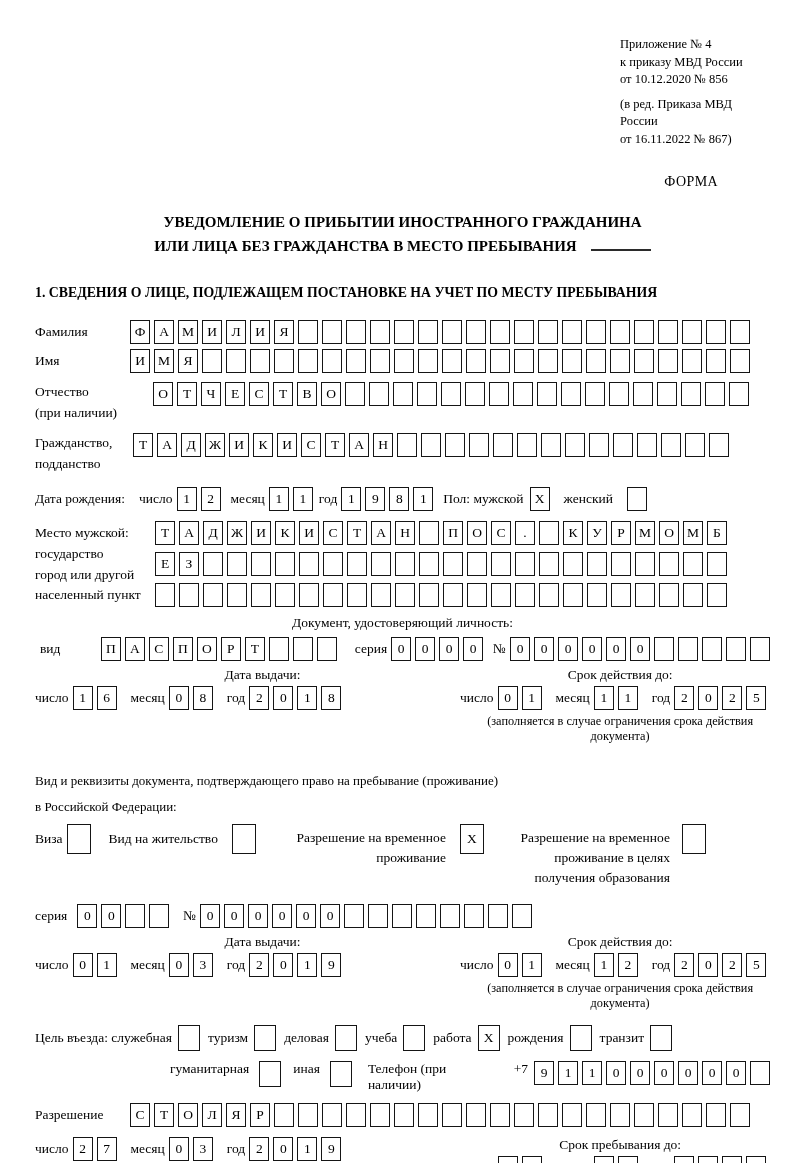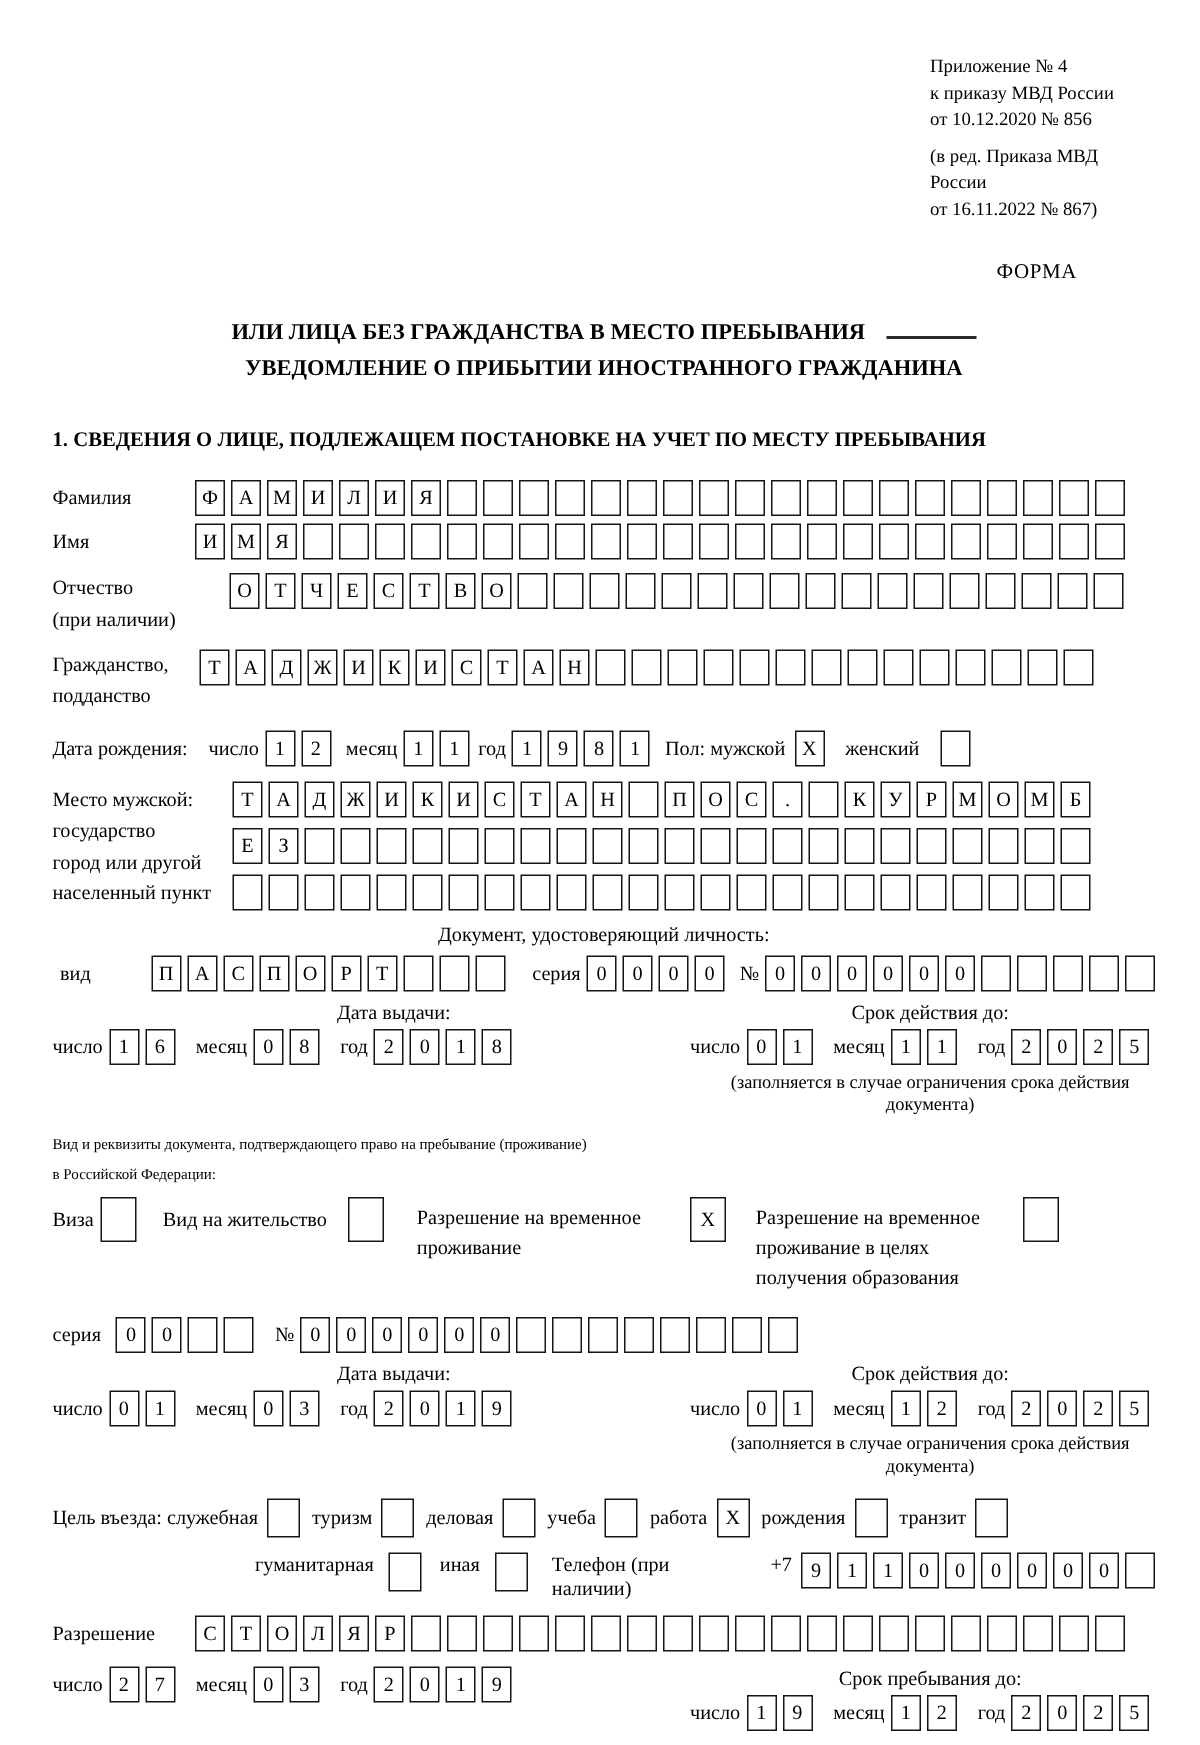--- a/index.html
+++ b/index.html
@@ -38,24 +38,24 @@
   
   .dp{display:flex;margin-top:6px;font-size:13.5px}
   .dp-l{flex:0 0 425px}
   .dp-r{flex:1}
   .dp-h{text-align:center;margin-bottom:3px}
   .dp-l .dp-h{padding-left:30px}
   .dline{display:flex;align-items:center}
   .dline .cells{margin-right:14px}
   .note-r{text-align:center;font-size:12.3px;margin-top:4px}
 
-  .para{font-size:10px;line-height:2.0;margin-top:10px}
+  .para{font-size:13px;line-height:2.0;margin-top:24px}
 
   .opt{display:flex;align-items:flex-start}
-  .optlab{text-align:left;line-height:1.5}
+  .optlab{text-align:right;line-height:1.5}
   .permit-row{display:flex;align-items:flex-start;font-size:13.5px;margin-top:4px}
 
   .purpose-row{display:flex;align-items:center;font-size:13.5px;margin-top:14px}
   .purpose-row .cb{margin:0 8px 0 6px}
   .purpose2{display:flex;font-size:13.5px;margin-top:10px;padding-left:135px}
 </style>
 </head>
 <body>
 
 <div class="page">
@@ -63,22 +63,22 @@
   <div class="apx">
     <div>Приложение № 4</div>
     <div>к приказу МВД России</div>
     <div>от 10.12.2020 № 856</div>
     <div class="grp2">(в ред. Приказа МВД России</div>
     <div>от 16.11.2022 № 867)</div>
   </div>
   <div class="forma">ФОРМА</div>
 
   <div class="title">
+    <div>УВЕДОМЛЕНИЕ О ПРИБЫТИИ ИНОСТРАННОГО ГРАЖДАНИНА</div>
     <div><span>ИЛИ ЛИЦА БЕЗ ГРАЖДАНСТВА В МЕСТО ПРЕБЫВАНИЯ</span><span class="blank"></span></div>
-    <div>УВЕДОМЛЕНИЕ О ПРИБЫТИИ ИНОСТРАННОГО ГРАЖДАНИНА</div>
   </div>
 
   <div class="sec">1. СВЕДЕНИЯ О ЛИЦЕ, ПОДЛЕЖАЩЕМ ПОСТАНОВКЕ НА УЧЕТ ПО МЕСТУ ПРЕБЫВАНИЯ</div>
 
   <div class="frow">
     <span class="lab w95">Фамилия</span>
     <span class="cells">
         <span class="cell">Ф</span>
         <span class="cell">А</span>
         <span class="cell">М</span>

